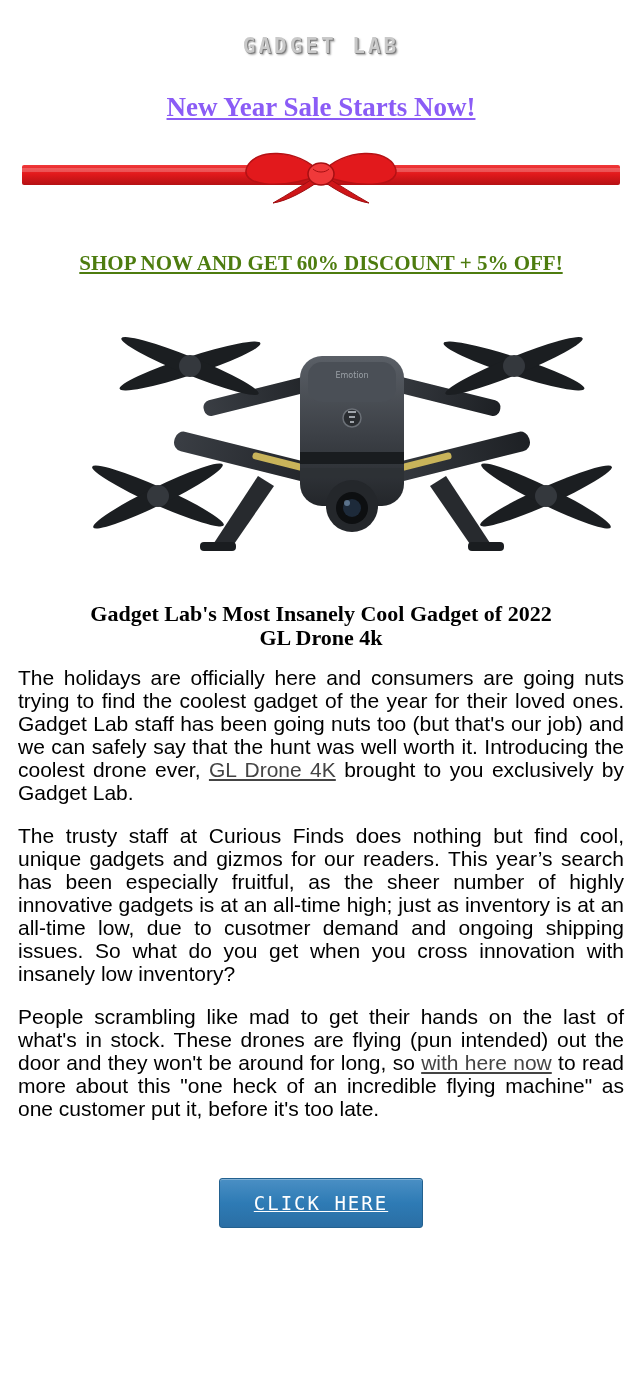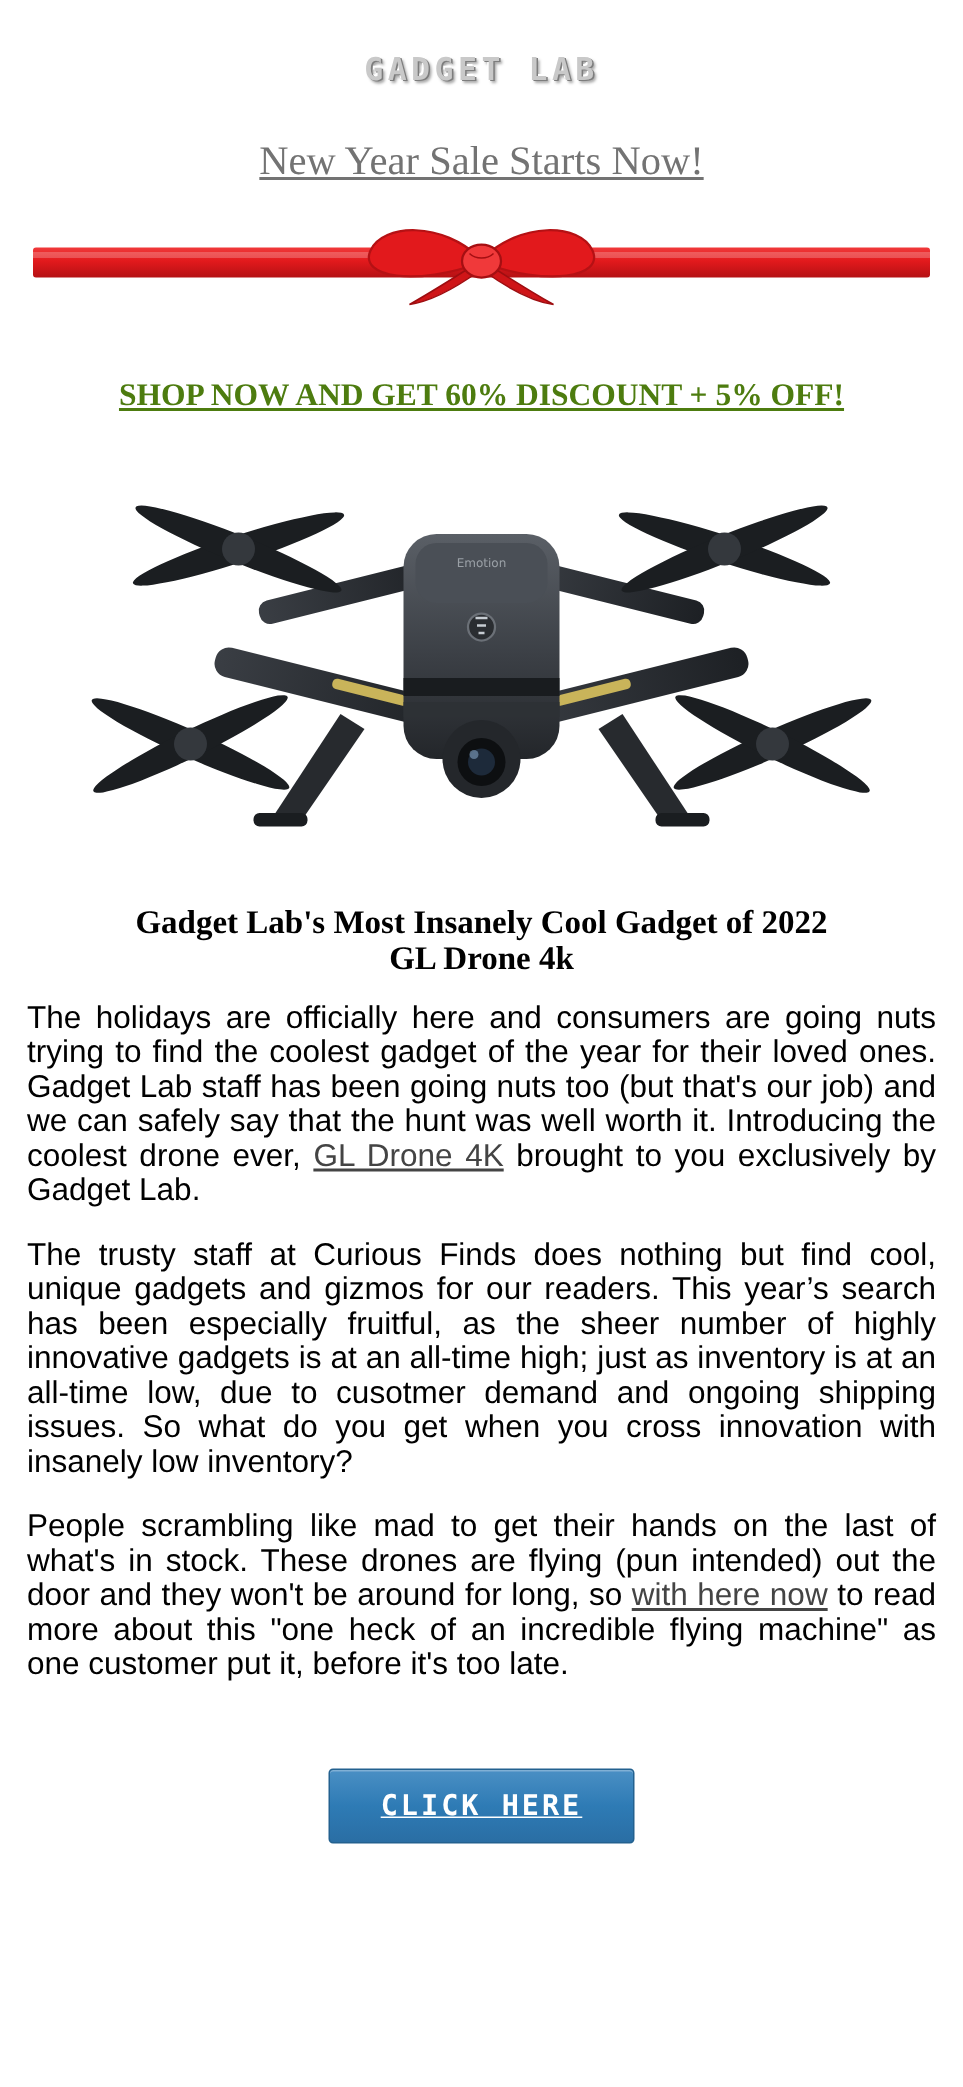--- a/index.html
+++ b/index.html
@@ -39,23 +39,23 @@
   }
 
   
   .headline-wrap {
     text-align: center;
     padding-top: 28px;
     padding-bottom: 10px;
   }
   .headline {
     font-family: "Liberation Serif", serif;
-    font-weight: normal;
+    font-weight: bold;
     font-size: 27px;
-    color: #737373;
+    color: #8b5cf6;
     text-decoration: underline;
   }
 
   
   .ribbon-wrap {
     padding-top: 18px;
     padding-bottom: 6px;
     height: 76px;
     position: relative;
   }
@@ -91,21 +91,21 @@
   .offer {
     font-family: "Liberation Serif", serif;
     font-weight: bold;
     font-size: 21px;
     color: #4d7c0f;
     text-decoration: underline;
   }
 
   
   .product-wrap {
-    text-align: center;
+    text-align: right;
     padding-top: 10px;
     padding-bottom: 18px;
   }
 
   
   .prod-title {
     text-align: center;
     font-family: "Liberation Serif", serif;
     font-weight: bold;
     font-size: 22px;
@@ -136,21 +136,21 @@
     padding-top: 38px;
     padding-bottom: 28px;
   }
   .cta-button {
     display: inline-block;
     background: linear-gradient(#4a8fc4 0%, #2e7bb5 50%, #2a6ea4 100%);
     border: 1px solid #23618f;
     border-radius: 3px;
     color: #ffffff;
     font-family: "DejaVu Sans Mono", monospace;
-    font-weight: bold;
+    font-weight: normal;
     font-size: 19px;
     letter-spacing: 2px;
     padding: 13px 34px;
     cursor: pointer;
     box-shadow: inset 0 1px 0 rgba(255,255,255,0.3);
   }
 </style>
 </head>
 <body>
 

